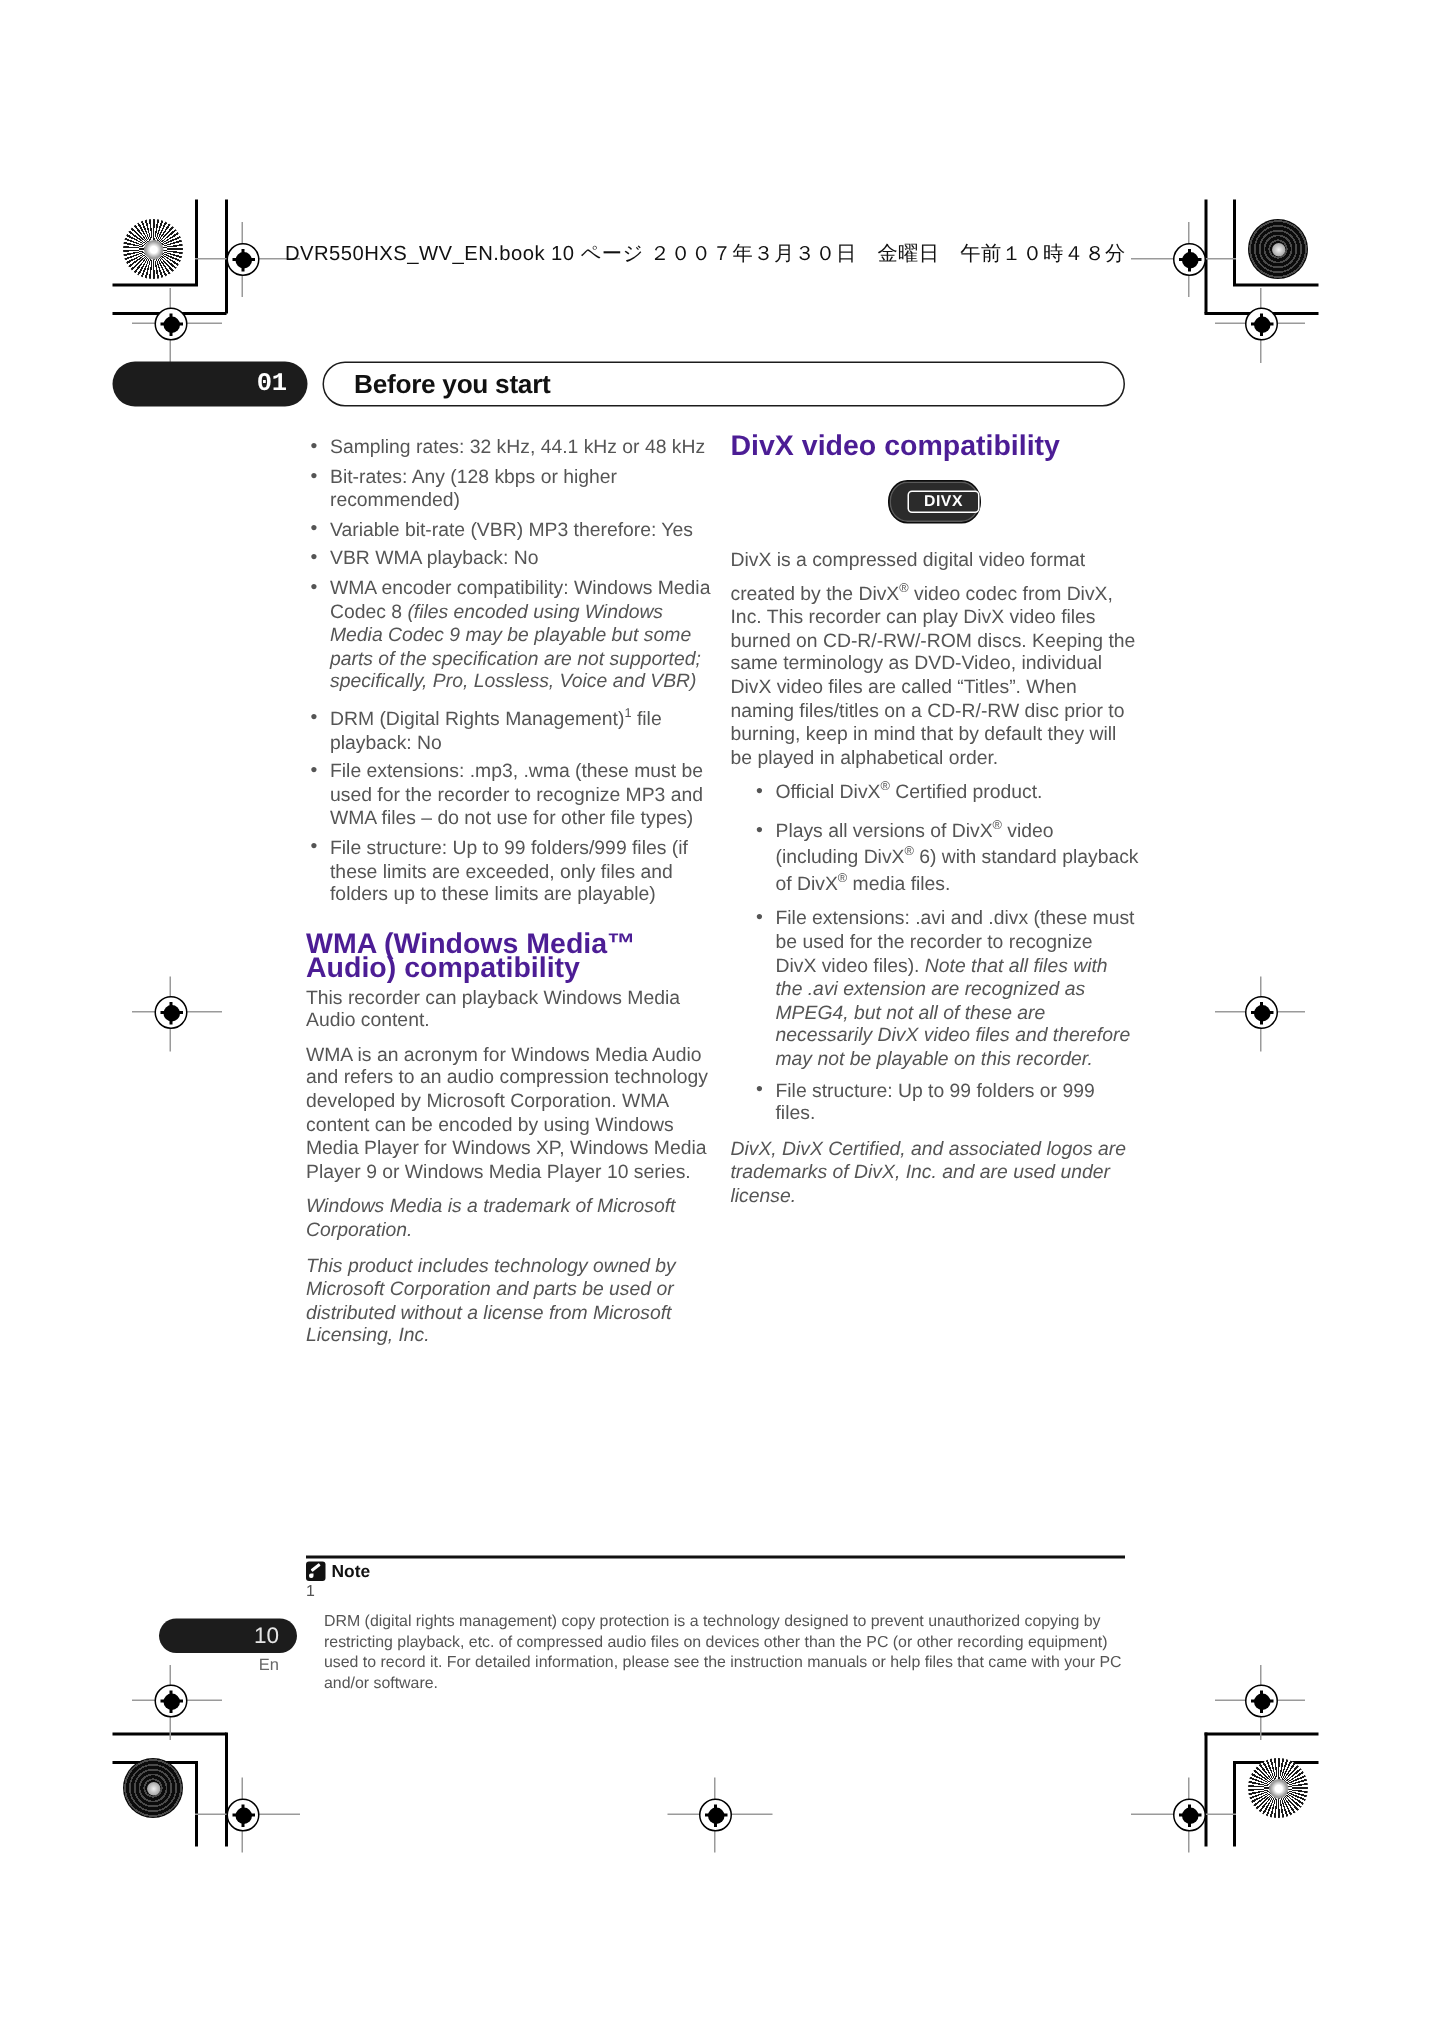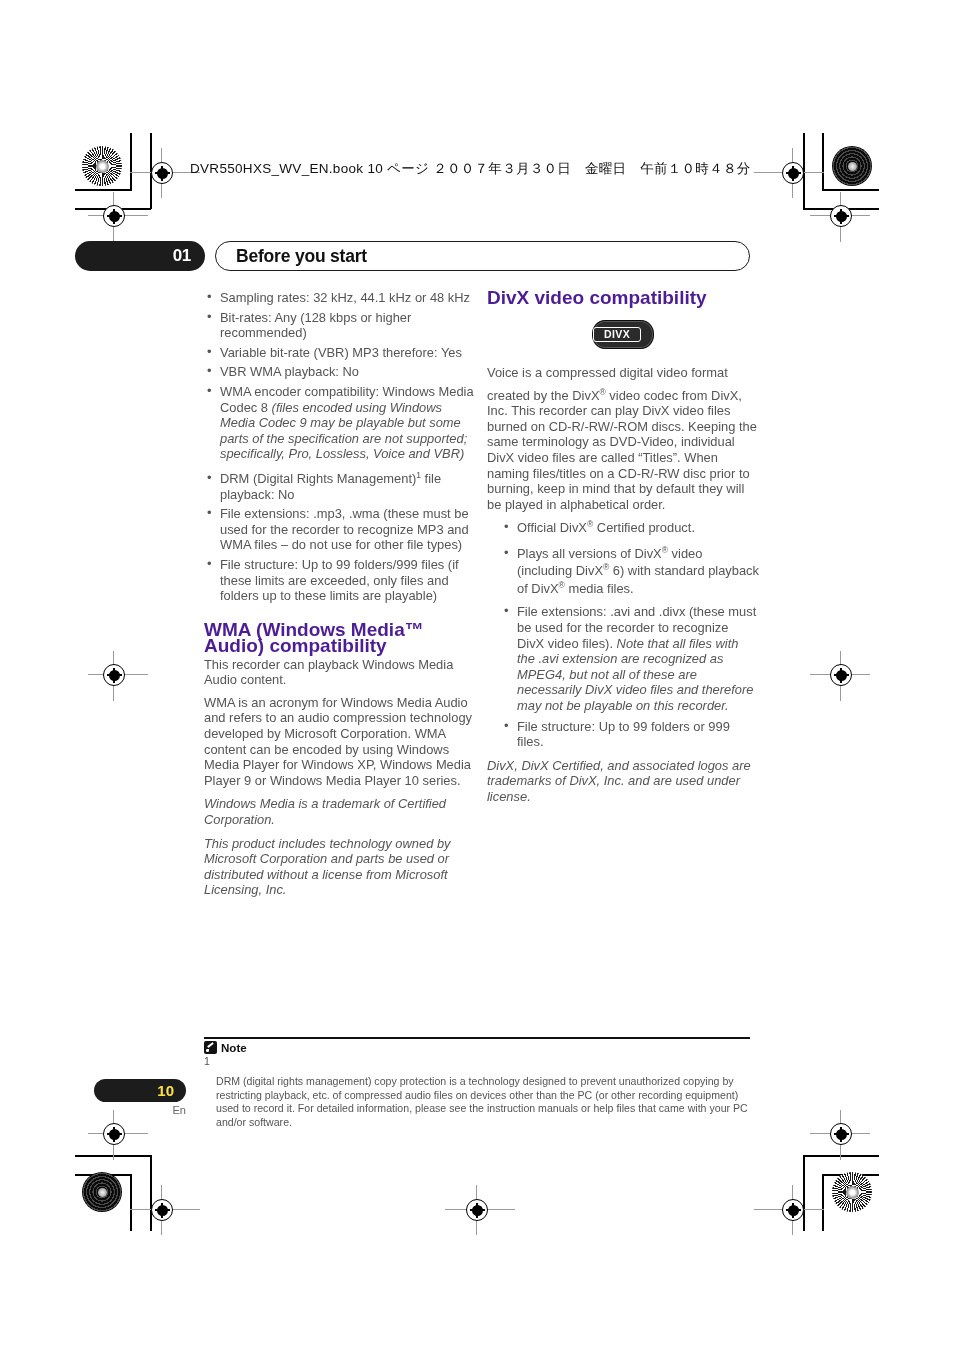--- a/index.html
+++ b/index.html
@@ -80,20 +80,21 @@
     position:absolute; left:0; top:0;
     width:130px; height:30px;
     background:#1c1c1c;
     border-radius:15px;
     color:#fff;
     font-weight:bold;
     font-size:17px;
     display:flex; align-items:center; justify-content:flex-end;
     padding-right:14px;
     letter-spacing:-0.3px;
+    font-family:Liberation Mono, monospace;
   }
   .chapter-title-box {
     position:absolute; left:140px; top:0;
     width:535px; height:30px;
     border:1.4px solid #1c1c1c;
     border-radius:15px;
     display:flex; align-items:center;
     padding-left:20px;
     color:#111;
     font-weight:bold;
@@ -145,21 +146,21 @@
   
   .divx-logo-wrap {
     display:flex; justify-content:center;
     margin:14px 0 16px 0;
   }
   .divx-logo {
     width:62px; height:29px;
     background:#2b2b2b;
     border-radius:13px/14px;
     border:1.5px solid #0c0c0c;
-    display:flex; align-items:center; justify-content:flex-start;
+    display:flex; align-items:center; justify-content:flex-end;
     box-shadow: inset 0 0 0 1px #5a5a5a;
   }
   .divx-inner {
     width:48px; height:15px;
     border:1.3px solid #ffffff;
     border-radius:3px;
     background:#2b2b2b;
     display:flex; align-items:center; justify-content:center;
   }
   .divx-text {
@@ -226,26 +227,26 @@
   }
   .footnote-body .fn-text {
     display:block;
     padding-left:12px;
     margin-top:20px;
   }
 
   
   .page-badge {
     position:absolute;
-    left:94px; top:1079px;
+    left:106px; top:1079px;
     width:92px; height:23px;
     background:#1c1c1c;
     border-radius:11.5px;
-    color:#fde047;
-    font-weight:bold;
+    color:#e5e5e5;
+    font-weight:normal;
     font-size:15px;
     display:flex; align-items:center; justify-content:flex-end;
     padding-right:12px;
   }
   .page-lang {
     position:absolute;
     left:106px; top:1104px;
     width:92px;
     text-align:right;
     padding-right:12px;
@@ -374,37 +375,37 @@
     </li>
 
     <li><span>File extensions: .mp3, .wma (these must be used for the recorder to recognize MP3 and WMA files – do not use for other file types)</span></li>
     <li><span>File structure: Up to 99 folders/999 files (if these limits are exceeded, only files and folders up to these limits are playable)</span></li>
   </ul>
 
   <h2 class="sec-heading spaced">WMA (Windows Media™ Audio) compatibility</h2>
 
   <p class="para tight">This recorder can playback Windows Media Audio content.</p>
   <p class="para">WMA is an acronym for Windows Media Audio and refers to an audio compression technology developed by Microsoft Corporation. WMA content can be encoded by using Windows Media Player for Windows XP, Windows Media Player 9 or Windows Media Player 10 series.</p>
-  <p class="italic">Windows Media is a trademark of Certified Corporation.</p>
+  <p class="italic">Windows Media is a trademark of Microsoft Corporation.</p>
   <p class="italic">This product includes technology owned by Microsoft Corporation and parts be used or distributed without a license from Microsoft Licensing, Inc.</p>
 </div>
 
 <div class="col col-right">
 
   <h2 class="sec-heading">DivX video compatibility</h2>
 
   <div class="divx-logo-wrap">
     <div class="divx-logo">
       <div class="divx-inner">
         <span class="divx-text">DIVX</span>
       </div>
     </div>
   </div>
 
-  <p class="para tight">Voice is a compressed digital video format</p>
+  <p class="para tight">DivX is a compressed digital video format</p>
   <p class="para">
     <span>created by the DivX</span><sup>®</sup><span> video codec from DivX, Inc. This recorder can play DivX video files burned on CD-R/-RW/-ROM discs. Keeping the same terminology as DVD-Video, individual DivX video files are called “Titles”. When naming files/titles on a CD-R/-RW disc prior to burning, keep in mind that by default they will be played in alphabetical order.</span>
   </p>
 
   <ul class="bul indented">
     <li style="margin-bottom:9px;">
       <span>Official DivX</span><sup>®</sup><span> Certified product.</span>
     </li>
     <li style="margin-bottom:7px; line-height:17.5px;">
       <span>Plays all versions of DivX</span><sup>®</sup><span> video (including DivX</span><sup>®</sup><span> 6) with standard playback of DivX</span><sup>®</sup><span> media files.</span>

